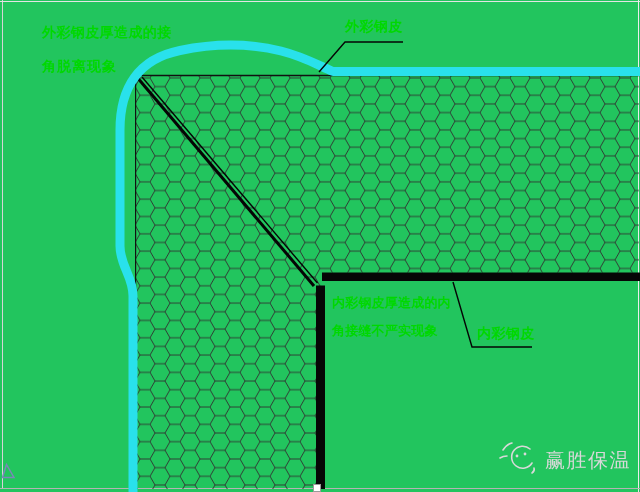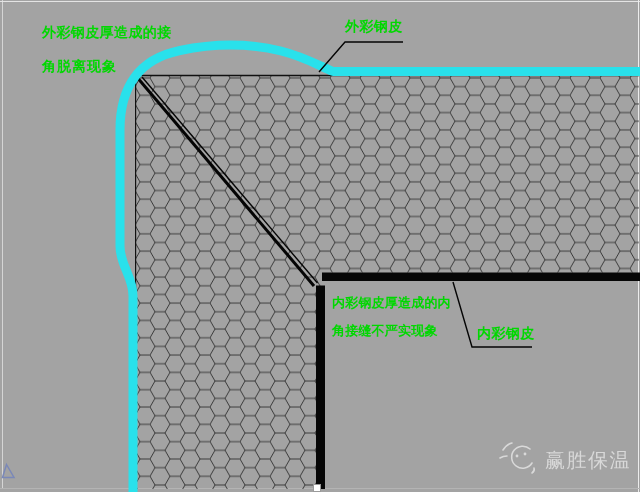--- a/index.html
+++ b/index.html
@@ -1,19 +1,19 @@
 <!DOCTYPE html>
 <html><head>
 <meta charset="utf-8">
 <style>
   html,body{margin:0;padding:0;background:#fff;}
   .canvas{
     position:relative;
     width:640px;height:492px;
-    background:#a3a3a3;
+    background:#22c55e;
     overflow:hidden;
     font-family:"Liberation Sans", sans-serif;
   }
   svg{display:block;}
   .lbl-green{
     font-family:"Liberation Sans", sans-serif;
     font-weight:bold;
     fill:#00d800;
   }
   .lbl-14{font-size:14px;letter-spacing:0.4px;}

